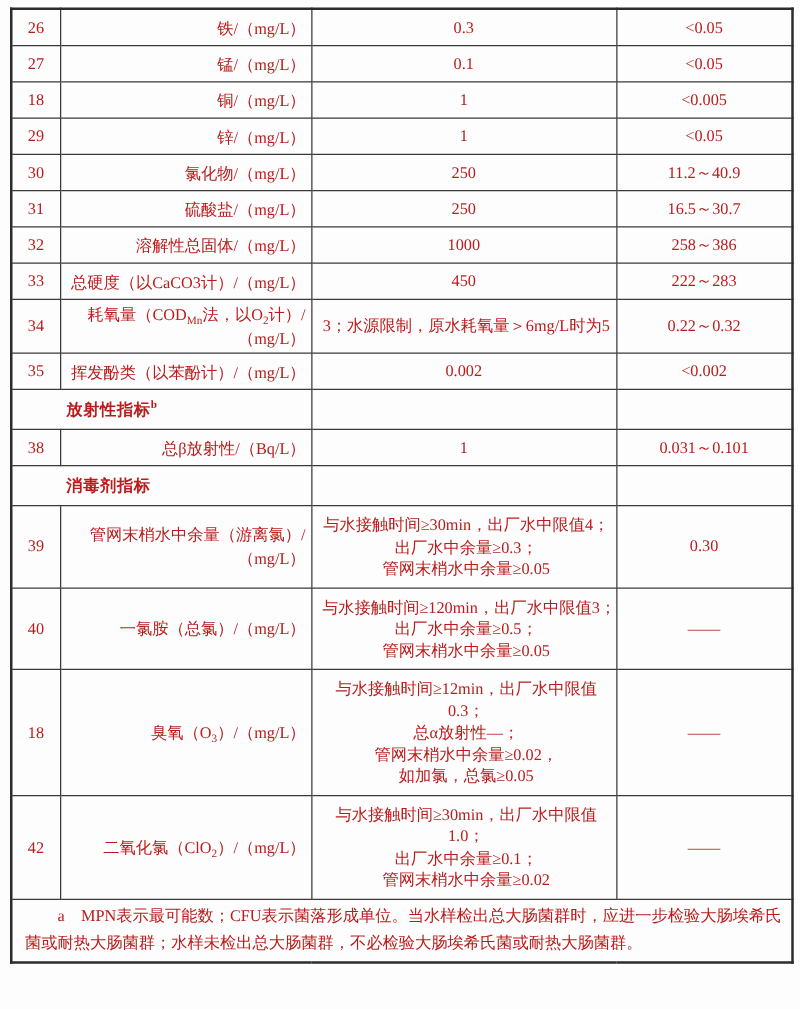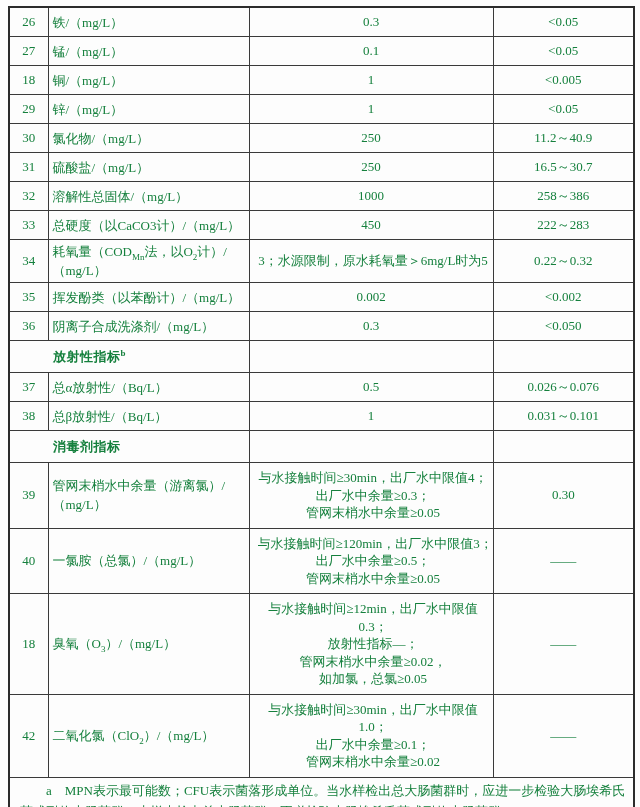--- a/index.html
+++ b/index.html
@@ -2,39 +2,39 @@
 <html><head>
 <meta charset="utf-8">
 <style>
   html,body{margin:0;padding:0;}
   body{background:#ffffff;}
   .page{
     position:relative;
     width:640px;height:807px;
     background:#fdfdfd;
     font-family:"Liberation Serif","DejaVu Serif",serif;
-    color:#15803d;
+    color:#b91c1c;
     overflow:hidden;
   }
   table.wq-table{
     position:absolute;left:8px;top:6px;
     width:625px;
     border-collapse:collapse;
     table-layout:fixed;
     border:2px solid #2c2c2c;
   }
   table.wq-table td{
     border:1px solid #3a3a3a;
     font-size:13px;
     padding:2px 4px;
     vertical-align:middle;
     word-break:break-word;
   }
   td.c-num{text-align:center;}
-  td.c-name{text-align:left;padding-left:6px;line-height:19px;}
+  td.c-name{text-align:right;padding-left:6px;line-height:19px;}
   td.c-limit{text-align:center;}
   td.c-limit.align-left{text-align:center;padding-left:8px;white-space:nowrap;overflow:hidden;}
   td.c-limit.multi{text-align:center;padding:6px 4px 6px 8px;line-height:17.5px;}
   td.c-range{text-align:center;}
   tr.r-item td{height:24px;}
   tr.r-section td{height:27px;padding-left:43px;}
   td.c-section-title{
     font-weight:bold;
     padding-left:8px;
     font-size:13px;
@@ -119,36 +119,24 @@
           <td class="c-name">耗氧量（COD<sub>Mn</sub>法，以O<sub>2</sub>计）/（mg/L）</td>
           <td class="c-limit align-left">3；水源限制，原水耗氧量＞6mg/L时为5</td>
           <td class="c-range">0.22～0.32</td>
         </tr>
         <tr class="r-item">
           <td class="c-num">35</td>
           <td class="c-name">挥发酚类（以苯酚计）/（mg/L）</td>
           <td class="c-limit">0.002</td>
           <td class="c-range">&lt;0.002</td>
         </tr>
-        <tr class="r-item">
-          <td class="c-num">36</td>
-          <td class="c-name">阴离子合成洗涤剂/（mg/L）</td>
-          <td class="c-limit">0.3</td>
-          <td class="c-range">&lt;0.050</td>
-        </tr>
         <tr class="r-section">
           <td class="c-section-title" colspan="2">放射性指标<sup>b</sup></td>
           <td class="c-limit"></td>
           <td class="c-range"></td>
-        </tr>
-        <tr class="r-item">
-          <td class="c-num">37</td>
-          <td class="c-name">总α放射性/（Bq/L）</td>
-          <td class="c-limit">0.5</td>
-          <td class="c-range">0.026～0.076</td>
         </tr>
         <tr class="r-item">
           <td class="c-num">38</td>
           <td class="c-name">总β放射性/（Bq/L）</td>
           <td class="c-limit">1</td>
           <td class="c-range">0.031～0.101</td>
         </tr>
         <tr class="r-section">
           <td class="c-section-title" colspan="2">消毒剂指标</td>
           <td class="c-limit"></td>
@@ -173,21 +161,21 @@
             <div class="limit-line">管网末梢水中余量≥0.05</div>
           </td>
           <td class="c-range">——</td>
         </tr>
         <tr class="r-item">
           <td class="c-num">18</td>
           <td class="c-name">臭氧（O<sub>3</sub>）/（mg/L）</td>
           <td class="c-limit multi">
             <div class="limit-line">与水接触时间≥12min，出厂水中限值</div>
             <div class="limit-line">0.3；</div>
-            <div class="limit-line">放射性指标—；</div>
+            <div class="limit-line">总α放射性—；</div>
             <div class="limit-line">管网末梢水中余量≥0.02，</div>
             <div class="limit-line">如加氯，总氯≥0.05</div>
           </td>
           <td class="c-range">——</td>
         </tr>
         <tr class="r-item">
           <td class="c-num">42</td>
           <td class="c-name">二氧化氯（ClO<sub>2</sub>）/（mg/L）</td>
           <td class="c-limit multi">
             <div class="limit-line">与水接触时间≥30min，出厂水中限值</div>

